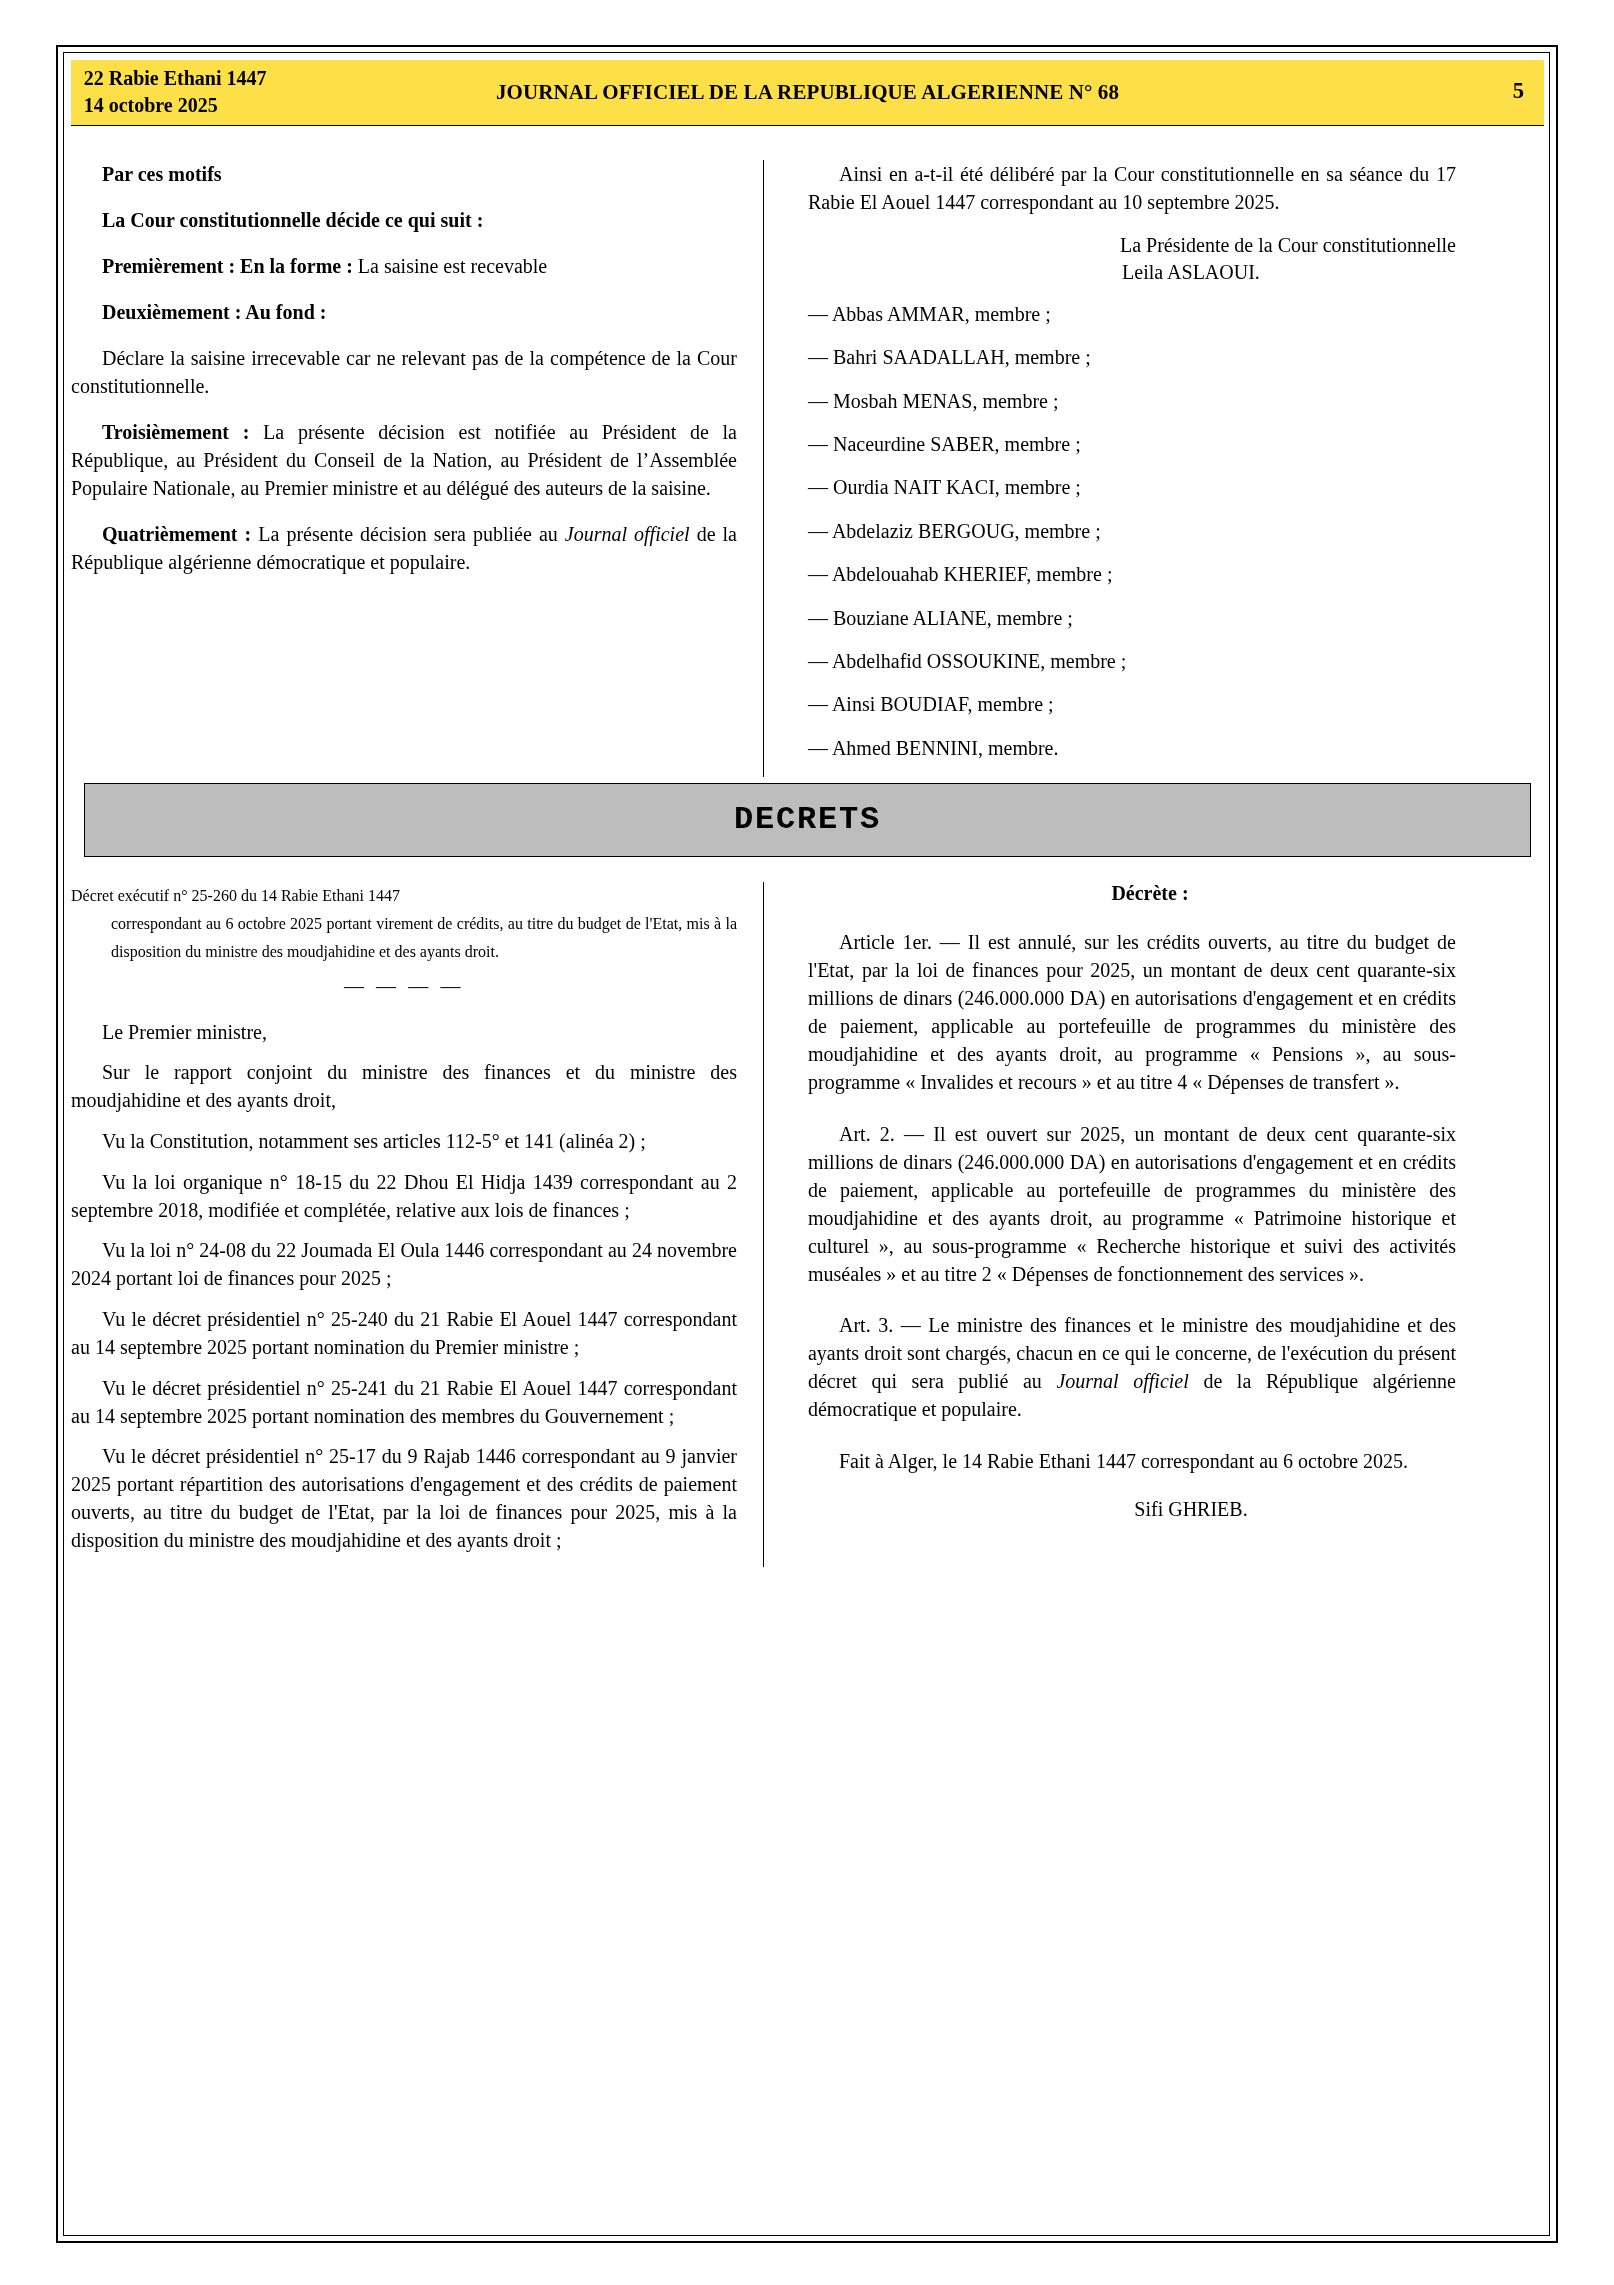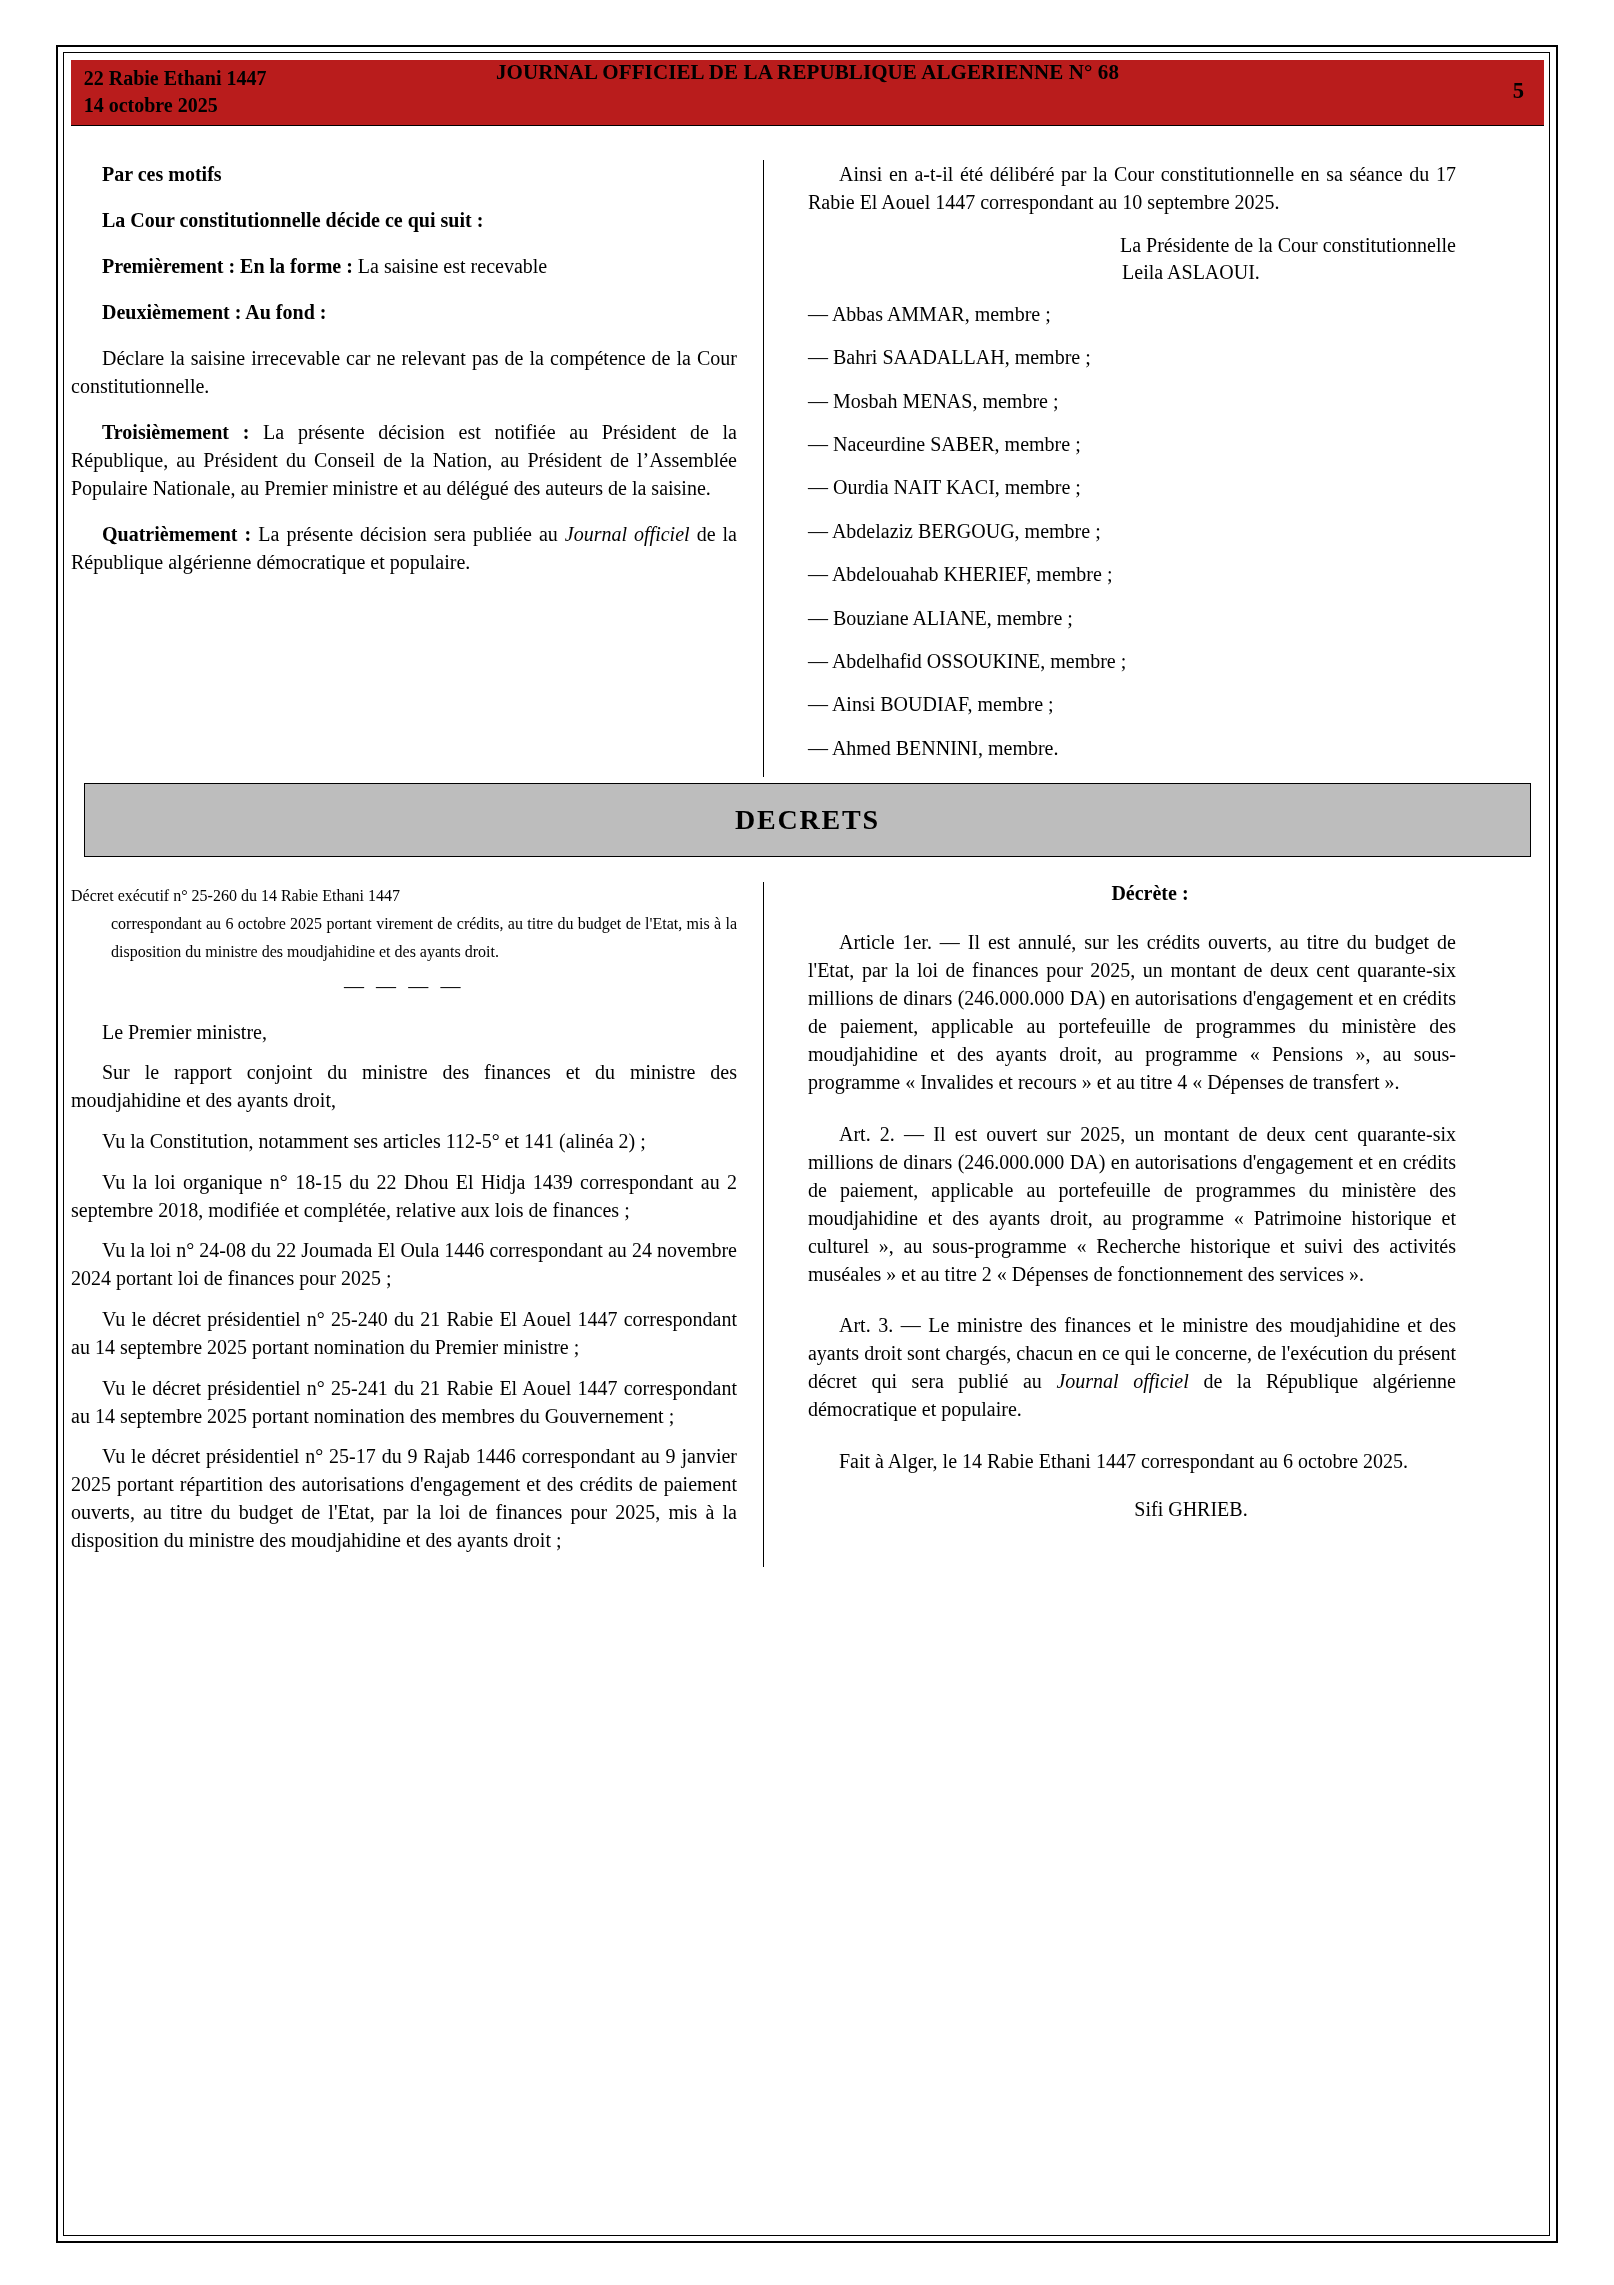--- a/index.html
+++ b/index.html
@@ -43,23 +43,24 @@
     left: 71px;
     top: 60px;
     width: 1473px;
     height: 2169px;
     box-sizing: border-box;
   }
   
   .header {
     position: relative;
     height: 65px;
-    background: #b91c1c;
+    background: #fde047;
     border-bottom: 0.9px solid #000;
     display: flex;
+    align-items: center;
   }
   .header-left {
     position: absolute;
     left: 12.7px;
     top: 5.4px;
     font-weight: bold;
     font-size: 20px;
     line-height: 27px;
   }
   .header-center {
@@ -123,23 +124,24 @@
   .decrets-band {
     margin: 5.4px 12.7px 0 12.7px;
     height: 72px;
     background: #bdbdbd;
     border: 1.8px solid #000;
     display: flex;
     align-items: center;
     justify-content: center;
   }
   .decrets-band span {
-    font-size: 28px;
+    font-size: 32px;
     font-weight: bold;
     letter-spacing: 1.8px;
+    font-family: Liberation Mono, monospace;
   }
   
   .decree-cols {
     display: flex;
     margin-top: 25px;
     position: relative;
   }
   .decree-title {
     font-weight: normal;
     font-size: 16px;

